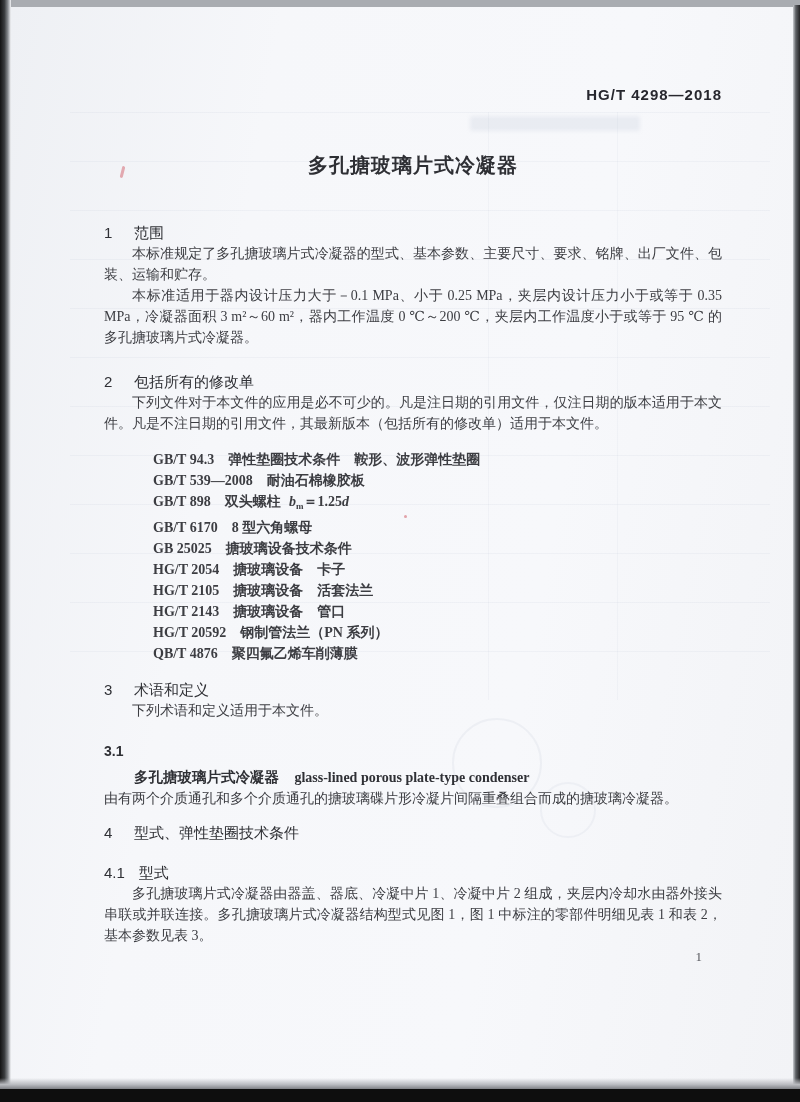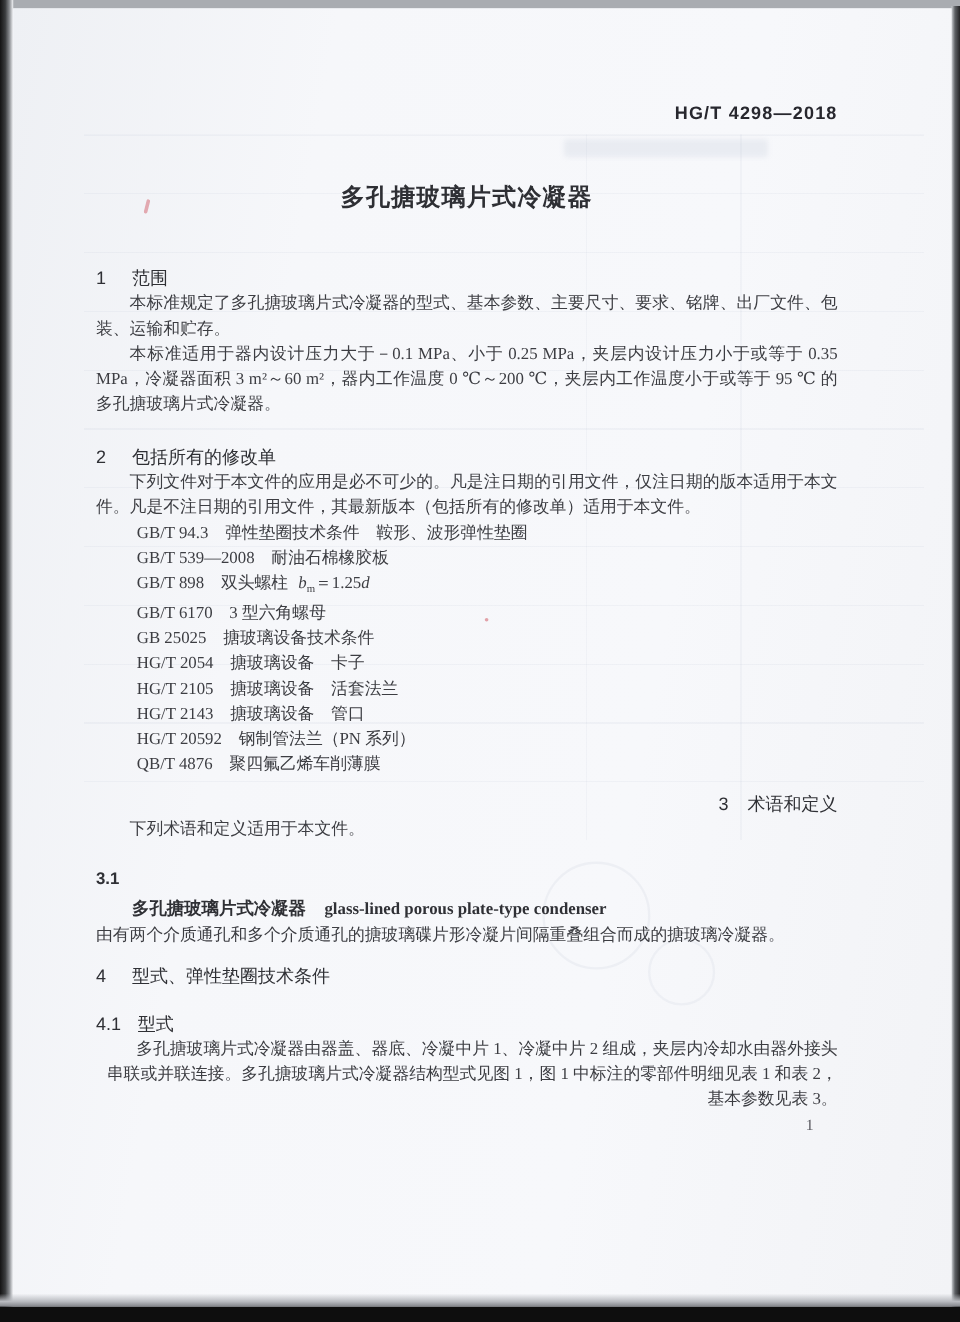--- a/index.html
+++ b/index.html
@@ -26,38 +26,38 @@
       background:rgba(118,134,166,0.10);filter:blur(2px);border-radius:2px;}
   .ghost-circle1{position:absolute;left:452px;top:718px;width:86px;height:86px;border-radius:50%;
       border:2px solid rgba(128,142,172,0.08);}
   .ghost-circle2{position:absolute;left:540px;top:782px;width:52px;height:52px;border-radius:50%;
       border:2px solid rgba(128,142,172,0.07);}
   .speck1{position:absolute;left:121px;top:166px;width:3px;height:12px;border-radius:2px;
       background:rgba(206,78,88,0.45);transform:rotate(14deg);}
   .speck2{position:absolute;left:404px;top:515px;width:3px;height:3px;border-radius:50%;
       background:rgba(206,78,88,0.5);}
   
-  .content{position:absolute;left:80px;top:0;width:618px;color:#3c3d42;font-size:14px;}
+  .content{position:absolute;left:104px;top:0;width:618px;color:#3c3d42;font-size:14px;}
   .content p{margin:0;}
   .std-code{margin-top:86px;line-height:18px;text-align:right;font-weight:700;
             font-size:15px;color:#27272e;letter-spacing:1px;
             font-family:"Liberation Sans","DejaVu Sans",sans-serif;}
   .doc-title{margin-top:48px;line-height:26px;text-align:center;font-weight:700;
              font-size:20px;color:#2e2f34;letter-spacing:1px;
              font-family:"Liberation Sans","DejaVu Sans",sans-serif;}
   .sec-h{line-height:21px;font-weight:400;font-size:15px;color:#2f3035;
          font-family:"Liberation Sans","DejaVu Sans",sans-serif;}
   .sec-num{display:inline-block;min-width:14px;margin-right:16px;}
   .sub-num{display:inline-block;margin-right:14px;}
   .body-p{line-height:21px;text-align:justify;}
   .ind{text-indent:2em;}
   .mt19{margin-top:19px;} .mt23{margin-top:23px;} .mt44{margin-top:44px;}
-  .mt12{margin-top:12px;text-align:right;} .mt20{margin-top:20px;} .mt9{margin-top:20px;}
+  .mt12{margin-top:12px;} .mt20{margin-top:20px;} .mt9{margin-top:20px;}
   .mt5{margin-top:5px;} .mt13{margin-top:13px;}
-  .refs{list-style:none;margin:0;padding:0 0 0 34px;}
+  .refs{list-style:none;margin:15px;padding:0 0 0 34px;font-weight:bold;}
   .refs li{line-height:21px;}
   .ref-code{margin-right:1em;}
   .formula{margin-left:0.6em;}
   .formula i{font-style:italic;}
   .formula sub{font-size:9px;vertical-align:-3px;font-style:normal;}
   .entry-num{line-height:21px;font-weight:700;font-size:14px;color:#2f3035;
              font-family:"Liberation Sans","DejaVu Sans",sans-serif;}
   .term-line{line-height:21px;margin-left:30px;font-weight:700;color:#2f3035;}
   .term-zh{font-family:"Liberation Sans","DejaVu Sans",sans-serif;font-size:14.5px;}
   .term-en{margin-left:1.1em;font-size:14px;}
@@ -95,21 +95,21 @@
 
     <div class="sec-h mt23">
       <span class="sec-num">2</span><span>包括所有的修改单</span>
     </div>
     <p class="body-p ind mt19">下列文件对于本文件的应用是必不可少的。凡是注日期的引用文件，仅注日期的版本适用于本文件。凡是不注日期的引用文件，其最新版本（包括所有的修改单）适用于本文件。</p>
 
     <ul class="refs">
       <li><span class="ref-code">GB/T 94.3</span><span>弹性垫圈技术条件　鞍形、波形弹性垫圈</span></li>
       <li><span class="ref-code">GB/T 539—2008</span><span>耐油石棉橡胶板</span></li>
       <li><span class="ref-code">GB/T 898</span><span>双头螺柱</span><span class="formula"><i>b</i><sub>m</sub><span>＝1.25</span><i>d</i></span></li>
-      <li><span class="ref-code">GB/T 6170</span><span>3 型六角螺母</span></li>
+      <li><span class="ref-code">GB/T 6170</span><span>8 型六角螺母</span></li>
       <li><span class="ref-code">GB 25025</span><span>搪玻璃设备技术条件</span></li>
       <li><span class="ref-code">HG/T 2054</span><span>搪玻璃设备　卡子</span></li>
       <li><span class="ref-code">HG/T 2105</span><span>搪玻璃设备　活套法兰</span></li>
       <li><span class="ref-code">HG/T 2143</span><span>搪玻璃设备　管口</span></li>
       <li><span class="ref-code">HG/T 20592</span><span>钢制管法兰（PN 系列）</span></li>
       <li><span class="ref-code">QB/T 4876</span><span>聚四氟乙烯车削薄膜</span></li>
     </ul>
 
     <div class="sec-h mt12">
       <span class="sec-num">3</span><span>术语和定义</span>

